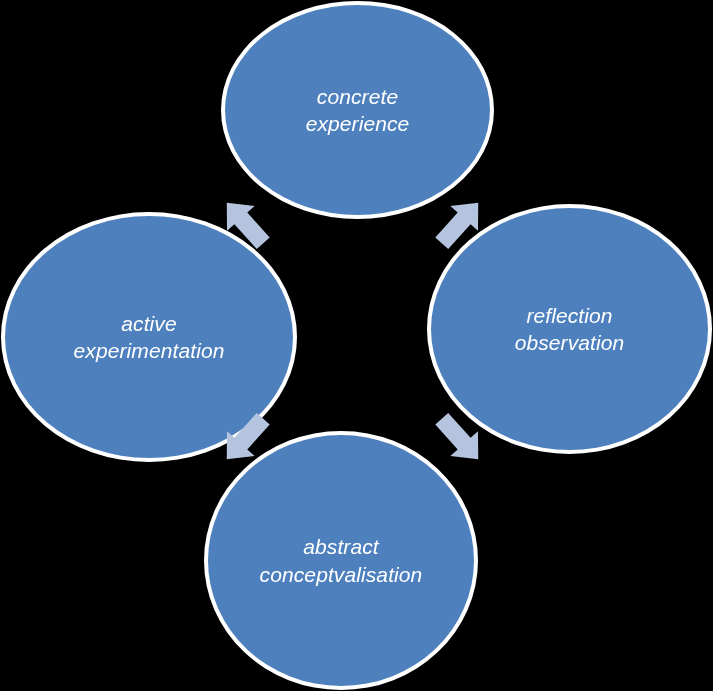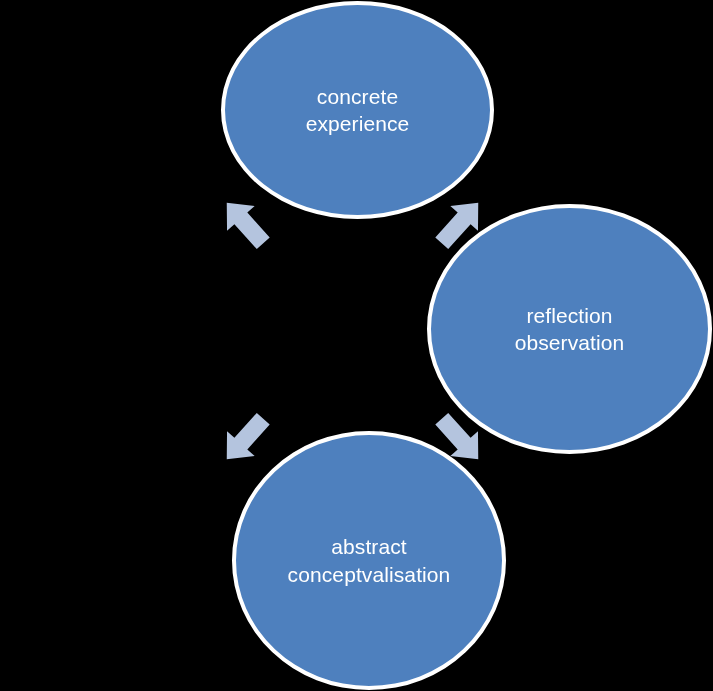--- a/index.html
+++ b/index.html
@@ -21,41 +21,42 @@
   .cycle-node {
     position: absolute;
     border-radius: 50%;
     background: #4E80BE;
     border: 4px solid #FFFFFF;
     box-sizing: border-box;
     display: flex;
     align-items: center;
     justify-content: center;
     text-align: center;
+    font-style: italic;
   }
   .node-label {
     color: #FFFFFF;
     font-size: 21px;
     line-height: 1.30;
     font-weight: 400;
     letter-spacing: 0.1px;
     white-space: pre-line;
     padding: 0 10px;
   }
   
   #node-concrete-experience {
     left: 221px;  top: 1px;
     width: 273px; height: 218px;
   }
   #node-reflection-observation {
     left: 427px;  top: 204px;
     width: 285px; height: 250px;
   }
   #node-abstract-conceptvalisation {
-    left: 232px;  top: 431px;
+    left: 204px;  top: 431px;
     width: 274px; height: 259px;
   }
   #node-active-experimentation {
     left: 1px;    top: 212px;
     width: 296px; height: 250px;
   }
   
   .cycle-arrow {
     position: absolute;
     width: 62px;
@@ -81,20 +82,24 @@
   <div id="node-reflection-observation" class="cycle-node">
     <span class="node-label">reflection
 observation</span>
   </div>
 
   <div id="node-abstract-conceptvalisation" class="cycle-node">
     <span class="node-label">abstract
 conceptvalisation</span>
   </div>
 
+  <div id="node-active-experimentation" class="cycle-node">
+    <span class="node-label">active
+experimentation</span>
+  </div>
 
   <div id="arrow-ae-to-ce" class="cycle-arrow">
     <svg viewBox="0 0 100 100" xmlns="http://www.w3.org/2000/svg" aria-hidden="true">
       <polygon points="50,6 80,40 64,40 64,94 36,94 36,40 20,40" fill="#B4C4DE"></polygon>
     </svg>
   </div>
 
   <div id="arrow-ce-to-ro" class="cycle-arrow">
     <svg viewBox="0 0 100 100" xmlns="http://www.w3.org/2000/svg" aria-hidden="true">
       <polygon points="50,6 80,40 64,40 64,94 36,94 36,40 20,40" fill="#B4C4DE"></polygon>

